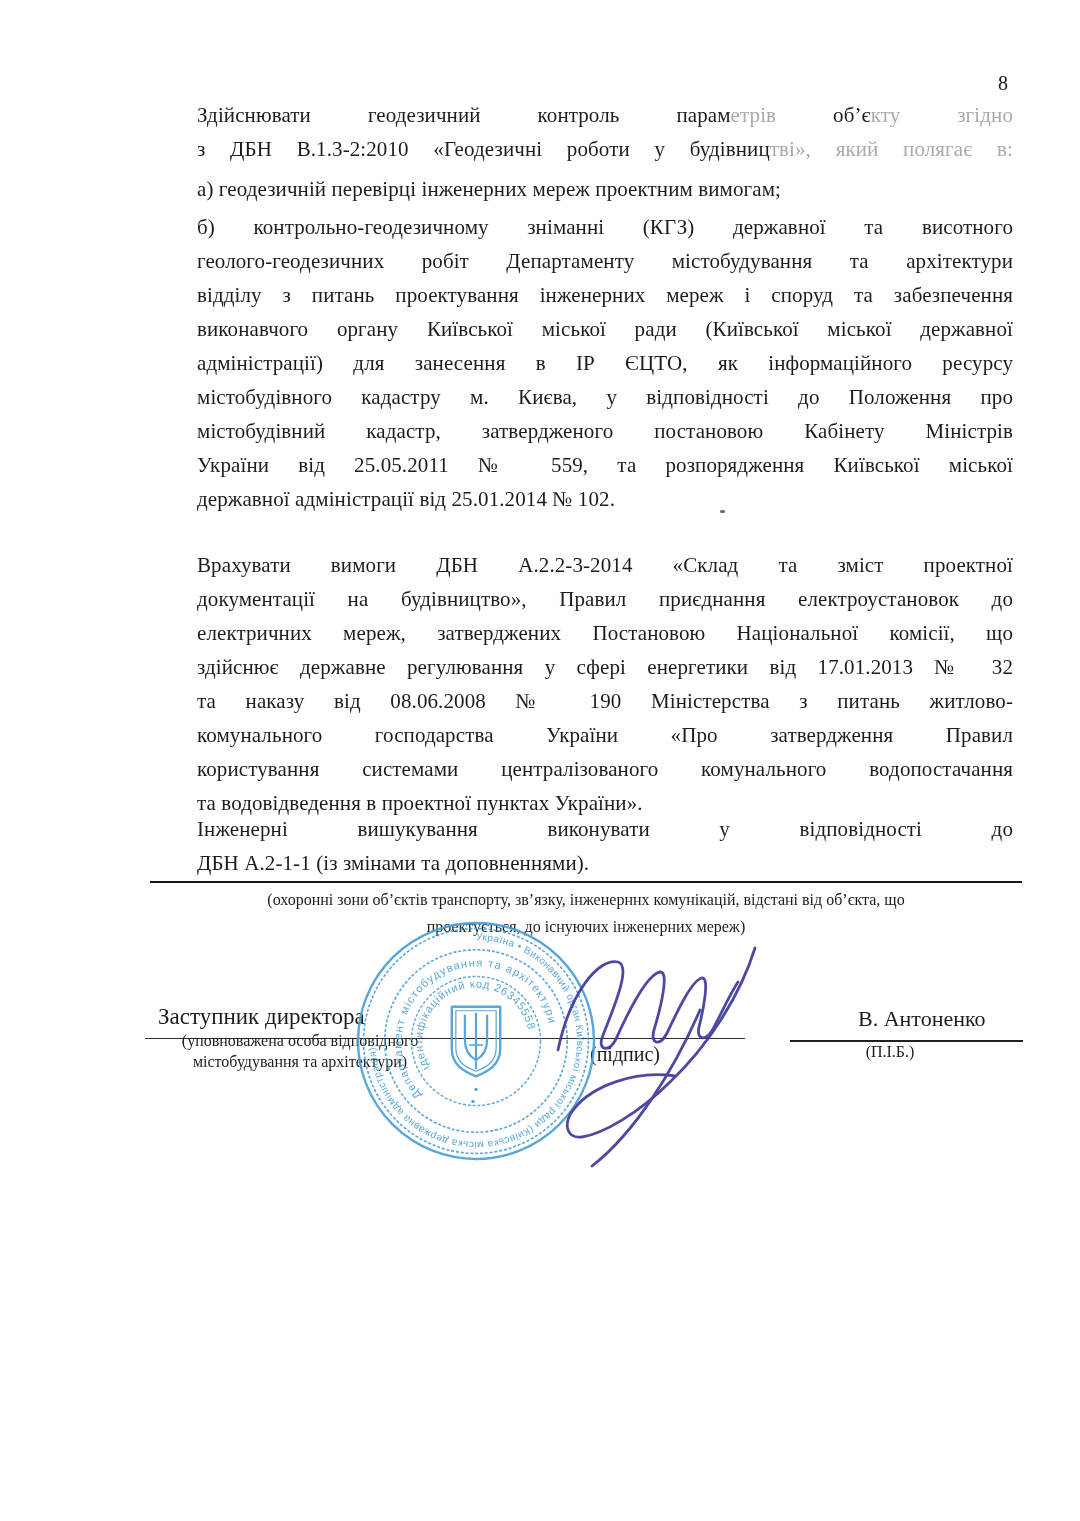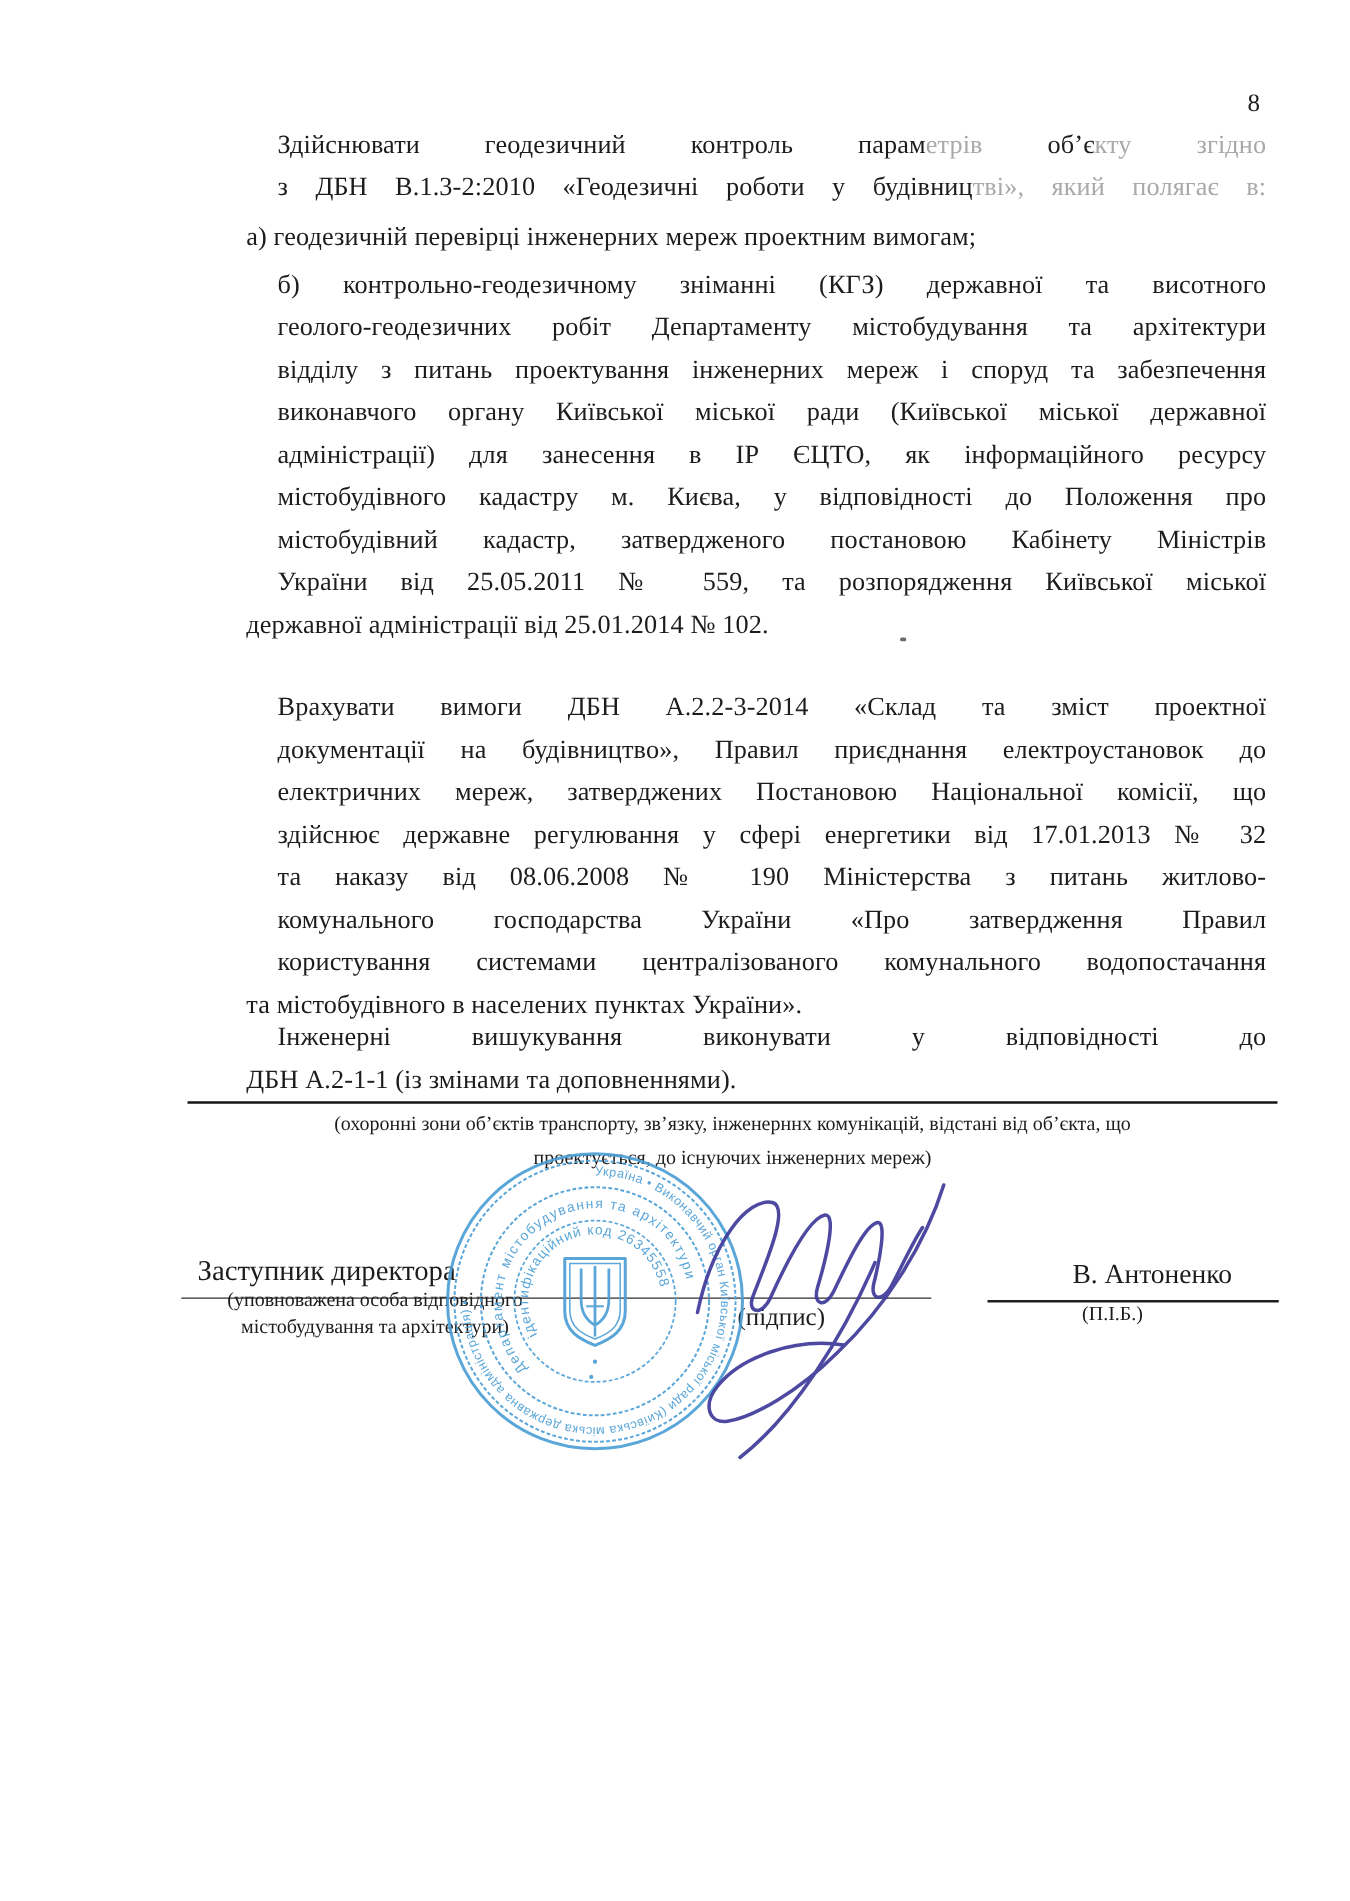--- a/index.html
+++ b/index.html
@@ -14,21 +14,21 @@
   .page-number{
     position:absolute; top:72px; left:998px;
     font-size:20px;
   }
   .para{
     position:absolute; left:197px; width:816px;
     font-size:21px; line-height:34px;
     letter-spacing:0.1px;
   }
   .ln{ text-align:left; }
-  .ln.just{ text-align:justify; text-align-last:justify;margin-left:25px; }
+  .ln.just{ text-align:justify; text-align-last:justify; }
   .faded{ color:#a9a9a9; }
   #p1{ top:98px; }
   #pa{ top:172px; }
   #pb{ top:210px; }
   #pv{ top:548px; }
   #pi{ top:812px; }
   .artifact-dot{
     position:absolute; left:720px; top:510px;
     width:5px; height:3px; background:#6a6a6a; border-radius:2px;
   }
@@ -111,21 +111,21 @@
   <div class="artifact-dot"></div>
 
   <div id="pv" class="para">
       <div class="ln just"><span>Врахувати вимоги ДБН А.2.2-3-2014 «Склад та зміст проектної</span></div>
       <div class="ln just"><span>документації на будівництво», Правил приєднання електроустановок до</span></div>
       <div class="ln just"><span>електричних мереж, затверджених Постановою Національної комісії, що</span></div>
       <div class="ln just"><span>здійснює державне регулювання у сфері енергетики від 17.01.2013 № 32</span></div>
       <div class="ln just"><span>та наказу від 08.06.2008 № 190 Міністерства з питань житлово-</span></div>
       <div class="ln just"><span>комунального господарства України «Про затвердження Правил</span></div>
       <div class="ln just"><span>користування системами централізованого комунального водопостачання</span></div>
-      <div class="ln"><span>та містобудівного в населених пунктах України».</span></div>
+      <div class="ln"><span>та водовідведення в проектної пунктах України».</span></div>
     </div>
 
   <div id="pi" class="para">
       <div class="ln just"><span>Інженерні вишукування виконувати у відповідності до</span></div>
       <div class="ln"><span>ДБН А.2-1-1 (із змінами та доповненнями).</span></div>
     </div>
 
   <div class="rule"></div>
 
   <div class="footnote">

